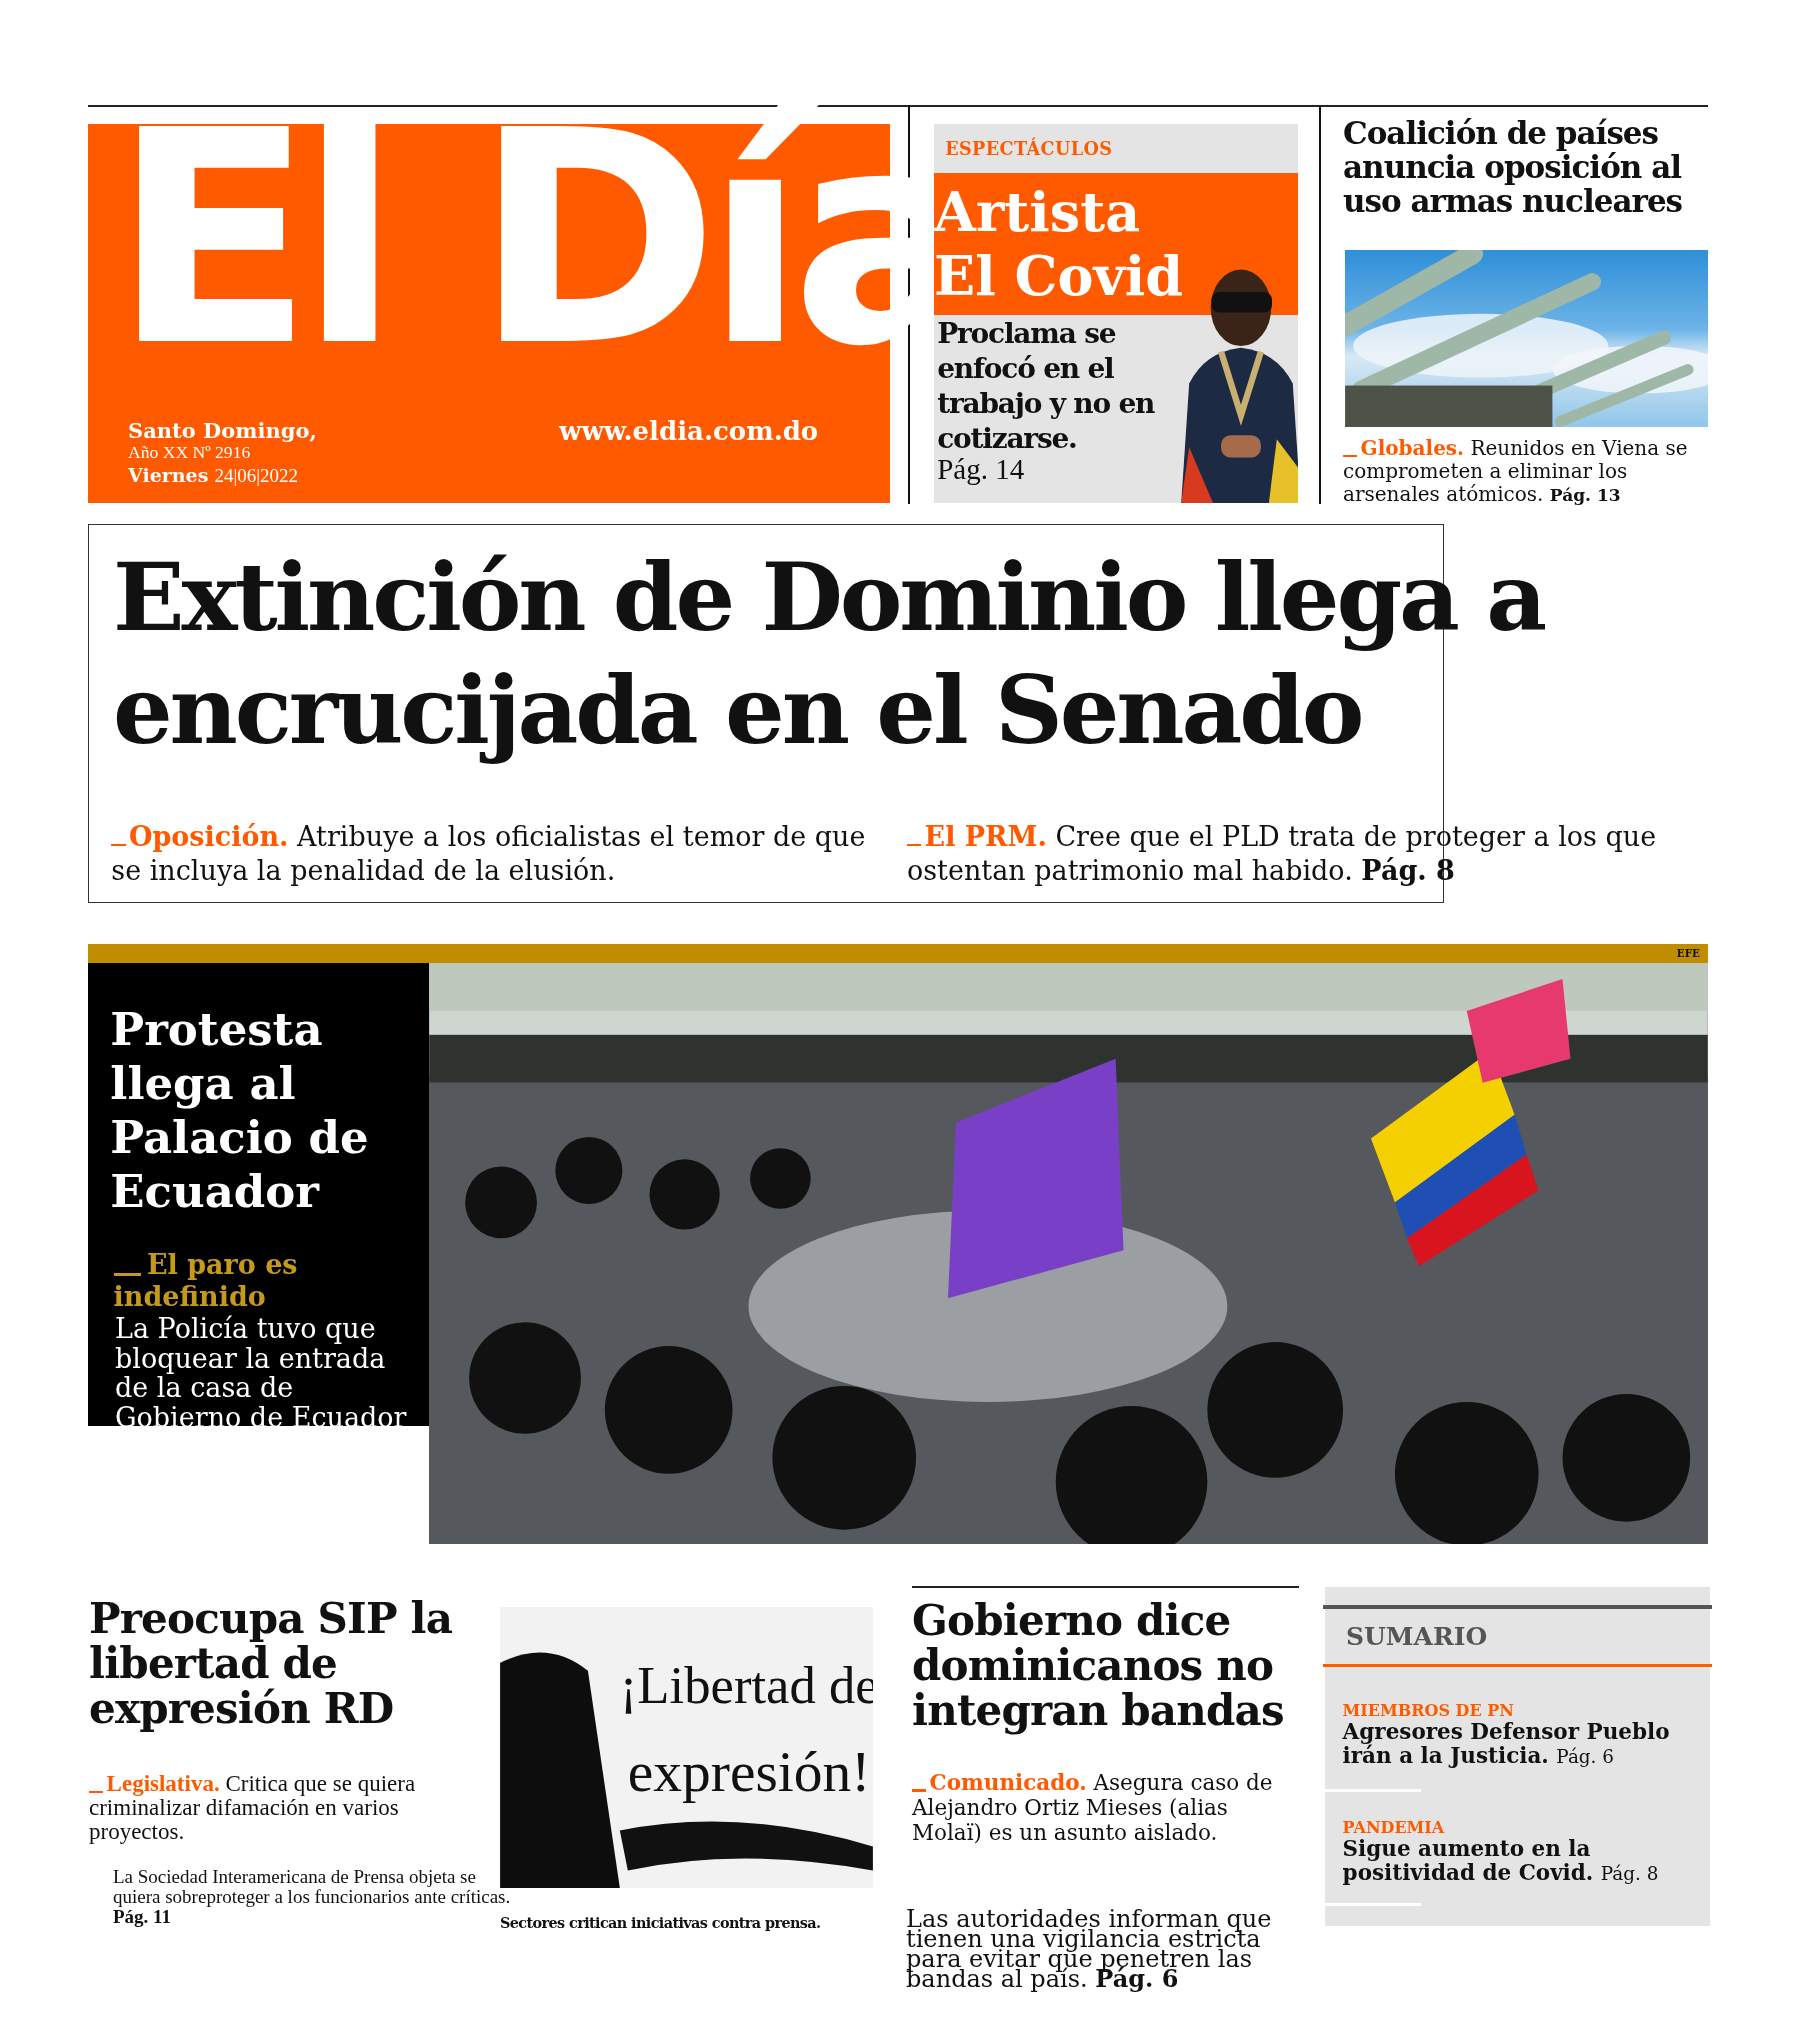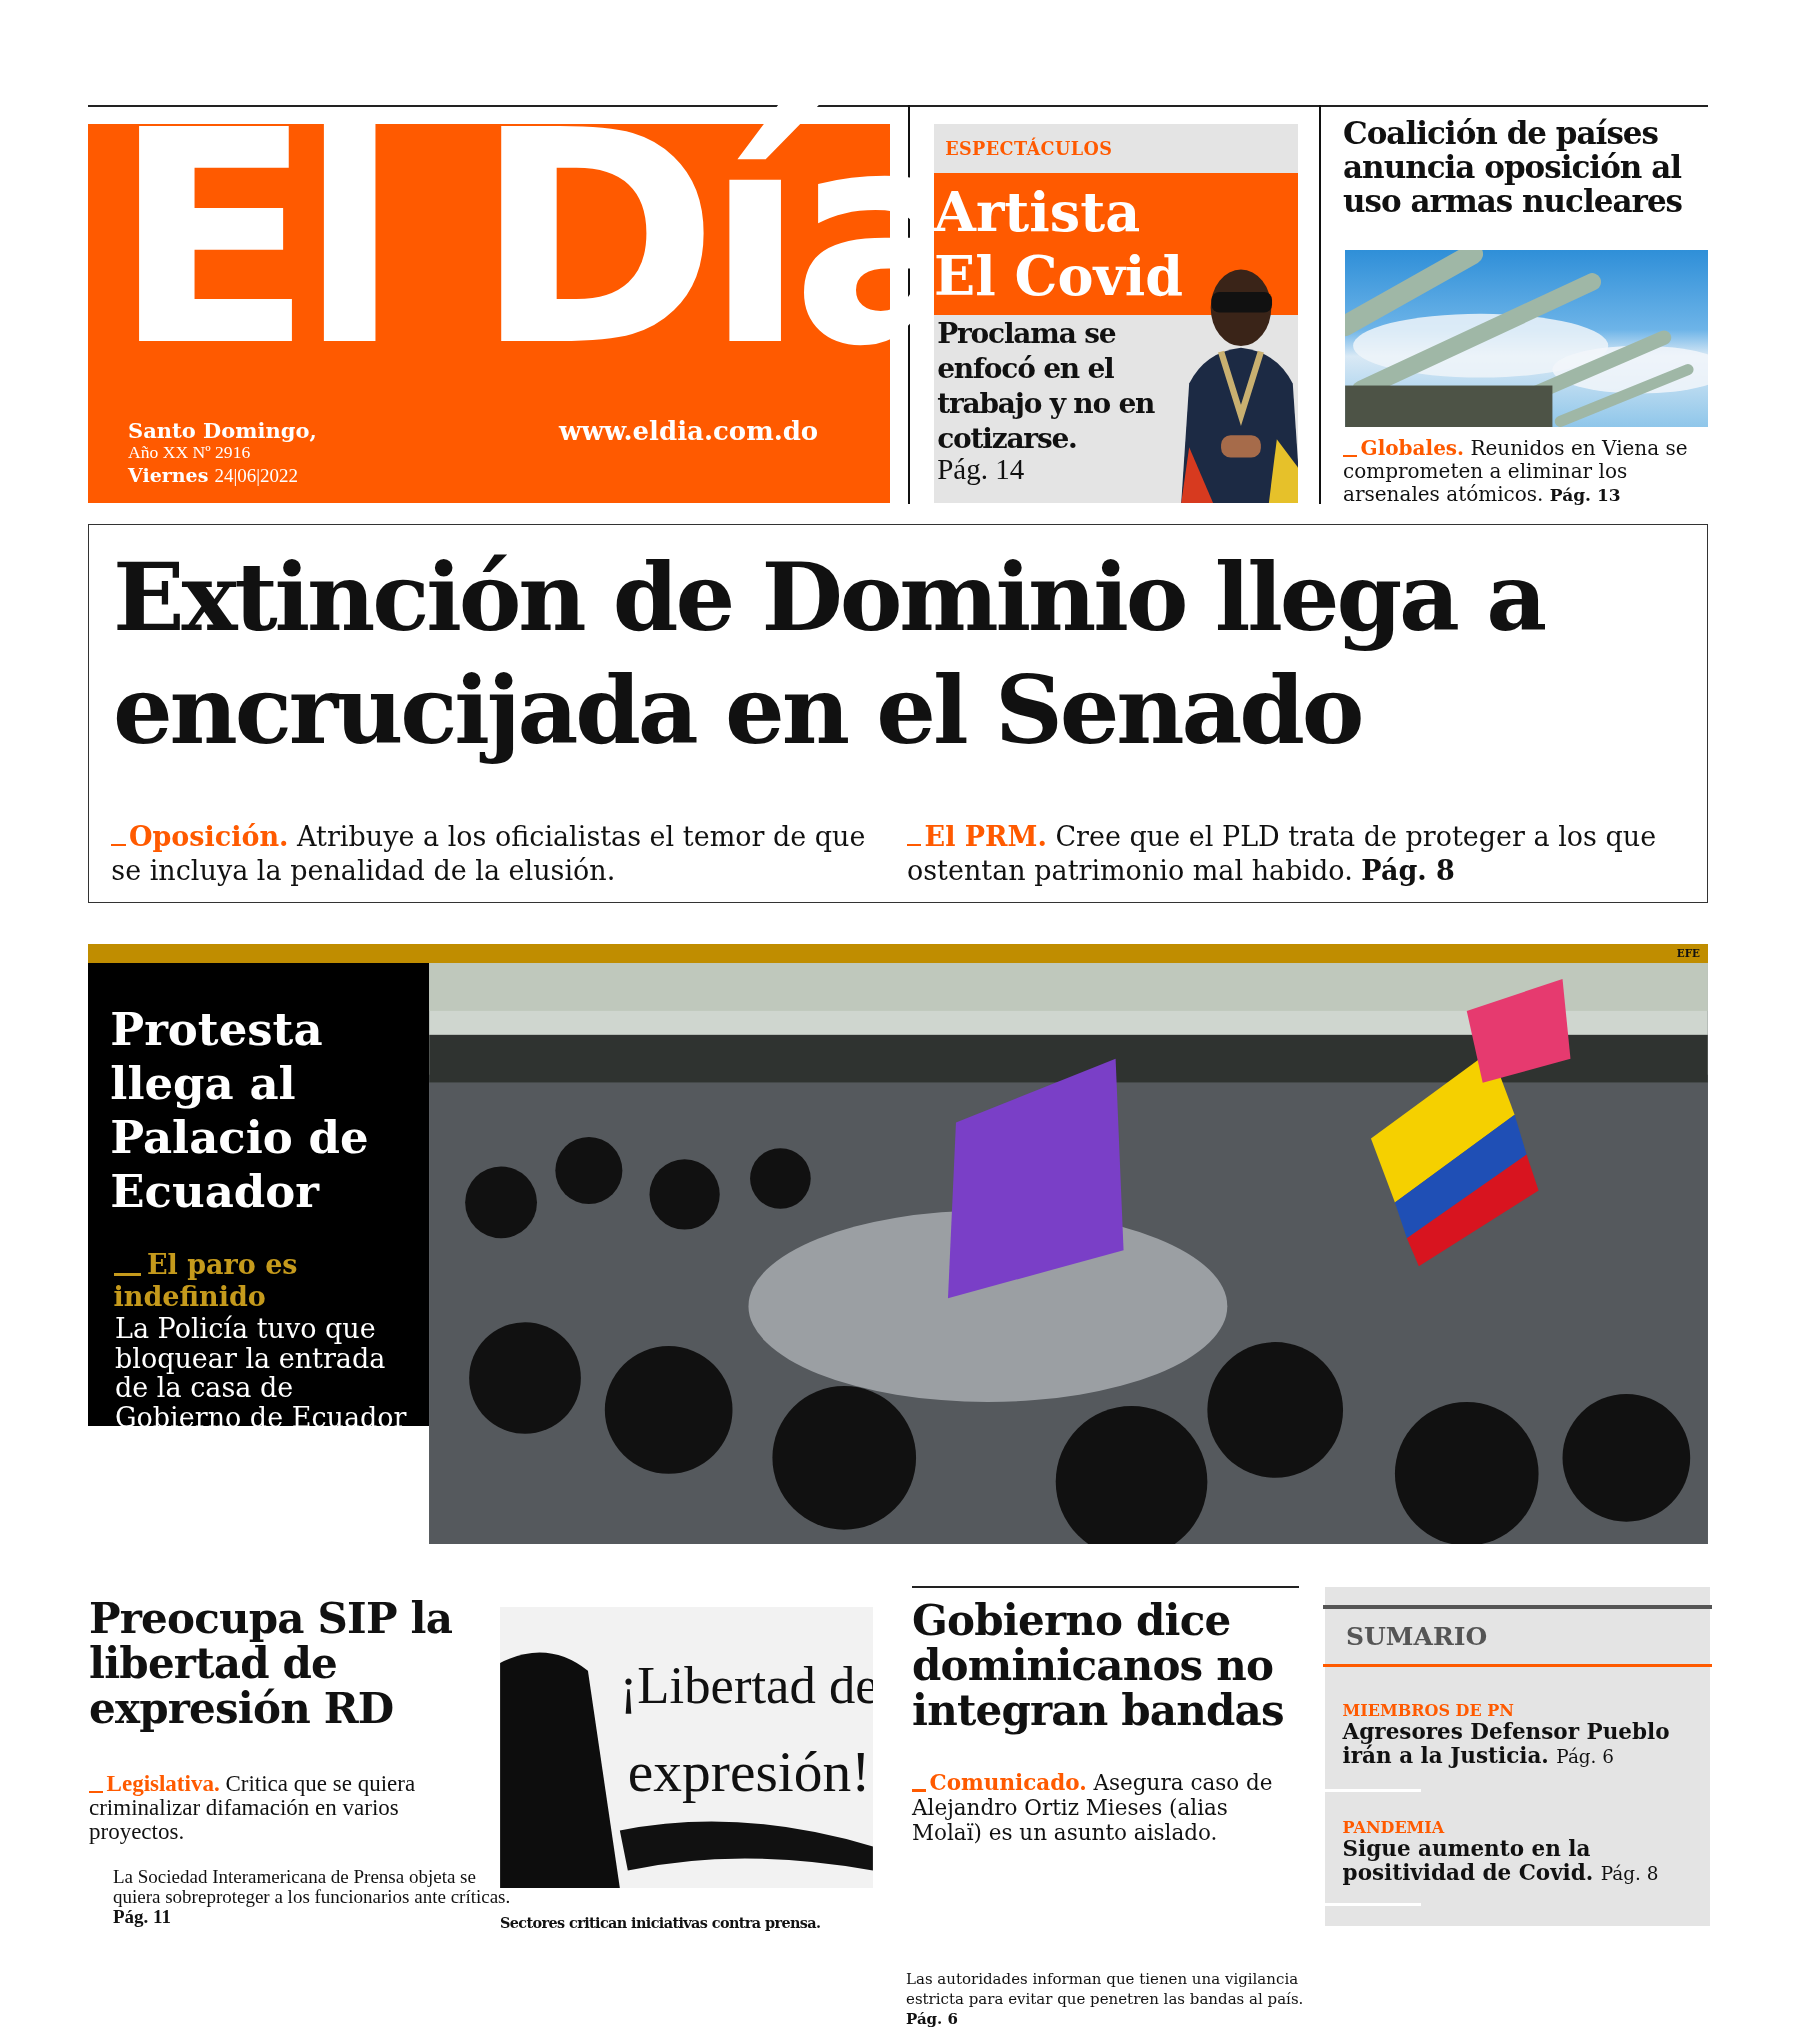--- a/index.html
+++ b/index.html
@@ -32,21 +32,21 @@
   #esp-photo { left:231px; top:140px; width:136px; height:239px; }
   #esp-body { left:3.2px; top:192px; width:223px; font-size:28px; font-weight:bold; color:#111; line-height:35px; letter-spacing:-1.2px; }
   #esp-page { left:3.2px; top:329px; font-size:29px; font-family:"Liberation Serif", serif; color:#111; }
 
   
   #nuke-title { left:1343px; top:116px; width:367px; font-size:31px; font-weight:bold; line-height:34px; letter-spacing:-1px; }
   #nuke-photo { left:1345px; top:250px; width:363px; height:177px; overflow:hidden; background:linear-gradient(180deg,#2f8fd8 0%,#6db4e8 45%,#d9e9f5 60%,#8fc6ea 100%); }
   #nuke-body { left:1343px; top:437px; width:367px; font-size:20px; line-height:23px; font-family:"DejaVu Serif", serif; }
 
   
-  #lead-box { left:88px; top:524px; width:1620px; height:379px; border:1.6px solid #333; box-sizing:border-box; }
+  #lead-box { left:88px; top:524px; width:1356px; height:379px; border:1.6px solid #333; box-sizing:border-box; }
   #lead-title { left:24px; top:16px; width:1580px; font-size:94px; font-weight:bold; line-height:113px; letter-spacing:-3.2px; color:#111; }
   #lead-sub1 { left:22.3px; top:295px; width:758px; font-size:27px; line-height:34px; font-family:"DejaVu Serif", serif; }
   #lead-sub2 { left:818px; top:295px; width:790px; font-size:27px; line-height:34px; font-family:"DejaVu Serif", serif; }
   .lab { font-weight:bold; color:#ff5a00; }
 
   
   #eq-band { left:88px; top:944px; width:1620px; height:19px; background:#c08d00; }
   #eq-credit { right:8px; top:3.2px; font-size:10.4px; color:#111; font-weight:bold; }
   #eq-side { left:88px; top:963px; width:342px; height:463px; background:#000000; }
   #eq-title { left:22.3px; top:40px; width:311px; font-size:45px; line-height:54px; color:#fff; font-weight:bold; }
@@ -57,21 +57,21 @@
   
   #sip-title { left:89px; top:1596px; width:399px; font-size:42px; line-height:45px; font-weight:bold; letter-spacing:-0.8px; }
   #sip-sub { left:89px; top:1772px; width:391px; font-size:23px; line-height:24px; font-family:"Liberation Serif", serif; }
   #sip-body { left:89px; top:1867px; width:399px; font-size:19px; line-height:20px; font-family:"Liberation Serif", serif;margin-left:24px; }
   #sip-photo { left:500px; top:1607px; width:373px; height:281px; background:#eee; overflow:hidden; }
   #sip-caption { left:500px; top:1914px; width:375px; font-size:14.4px; font-weight:bold; letter-spacing:-0.6px; font-family:"DejaVu Serif", serif; }
 
   #gob-rule { left:912px; top:1586px; width:387px; height:1.6px; background:#222; }
   #gob-title { left:912px; top:1598px; width:391px; font-size:42px; line-height:45px; font-weight:bold; letter-spacing:-0.8px; }
   #gob-sub { left:912px; top:1770px; width:391px; font-size:21.5px; line-height:25px; font-family:"DejaVu Serif", serif; }
-  #gob-body { left:906px; top:1969px; width:399px; font-size:15px; line-height:20px; font-family:"DejaVu Serif", serif; }
+  #gob-body { left:906px; top:1909px; width:399px; font-size:24px; line-height:20px; font-family:"DejaVu Serif", serif; }
 
   #sum { left:1325px; top:1587px; width:385px; height:339px; background:#e4e4e4; }
   #sum-toprule { left:-1.6px; top:17.6px; width:389px; height:4.8px; background:#555; }
   #sum-title { left:21px; top:35px; font-size:25px; font-weight:bold; color:#555; }
   #sum-orule { left:-1.6px; top:77px; width:389px; height:3.2px; background:#ff5a00; }
   .sum-item { position:absolute; left:17.6px; width:359px; }
   .sum-kicker { font-size:16px; color:#ff5a00; font-weight:bold; }
   .sum-head { font-size:21.5px; line-height:24px; font-weight:bold; color:#111; }
   .sum-head .pg { font-weight:normal; font-size:18.4px; font-family:"DejaVu Serif", serif; }
   .sum-white { position:absolute; left:0; width:96px; height:3.2px; background:#fff; }

